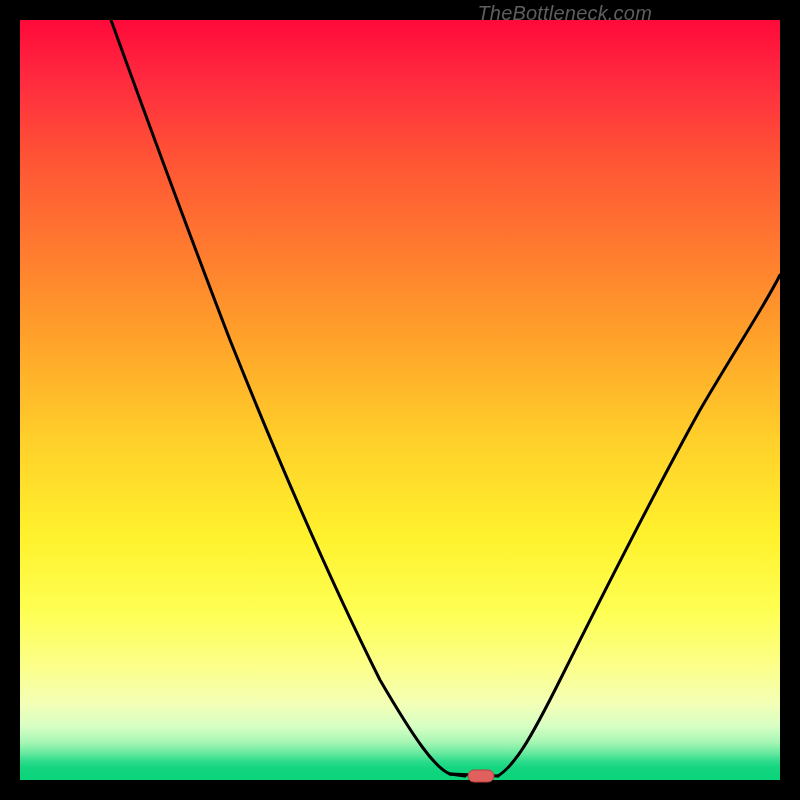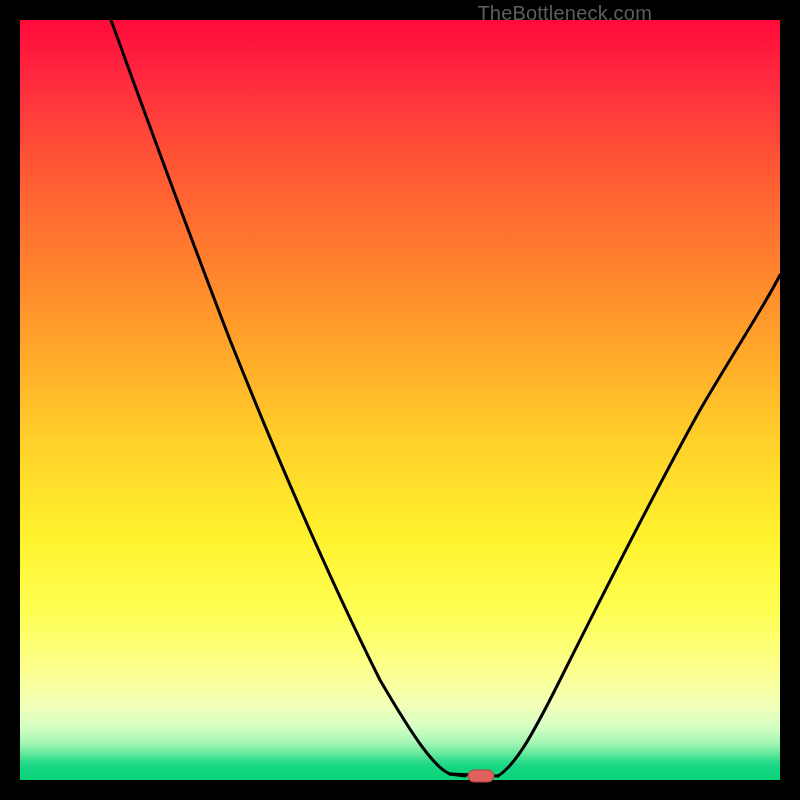--- a/index.html
+++ b/index.html
@@ -11,20 +11,21 @@
     overflow: hidden;
     font-family: Arial, Helvetica, sans-serif;
   }
   .frame {
     position: absolute;
     left: 0;
     top: 0;
     width: 660px;
     height: 800px;
     background: #000;
+    font-style: italic;
   }
   .plot {
     position: absolute;
     left: 20px;
     top: 20px;
     width: 760px;
     height: 760px;
     
     background: linear-gradient(to bottom,
       #ff0a3a 0%,

